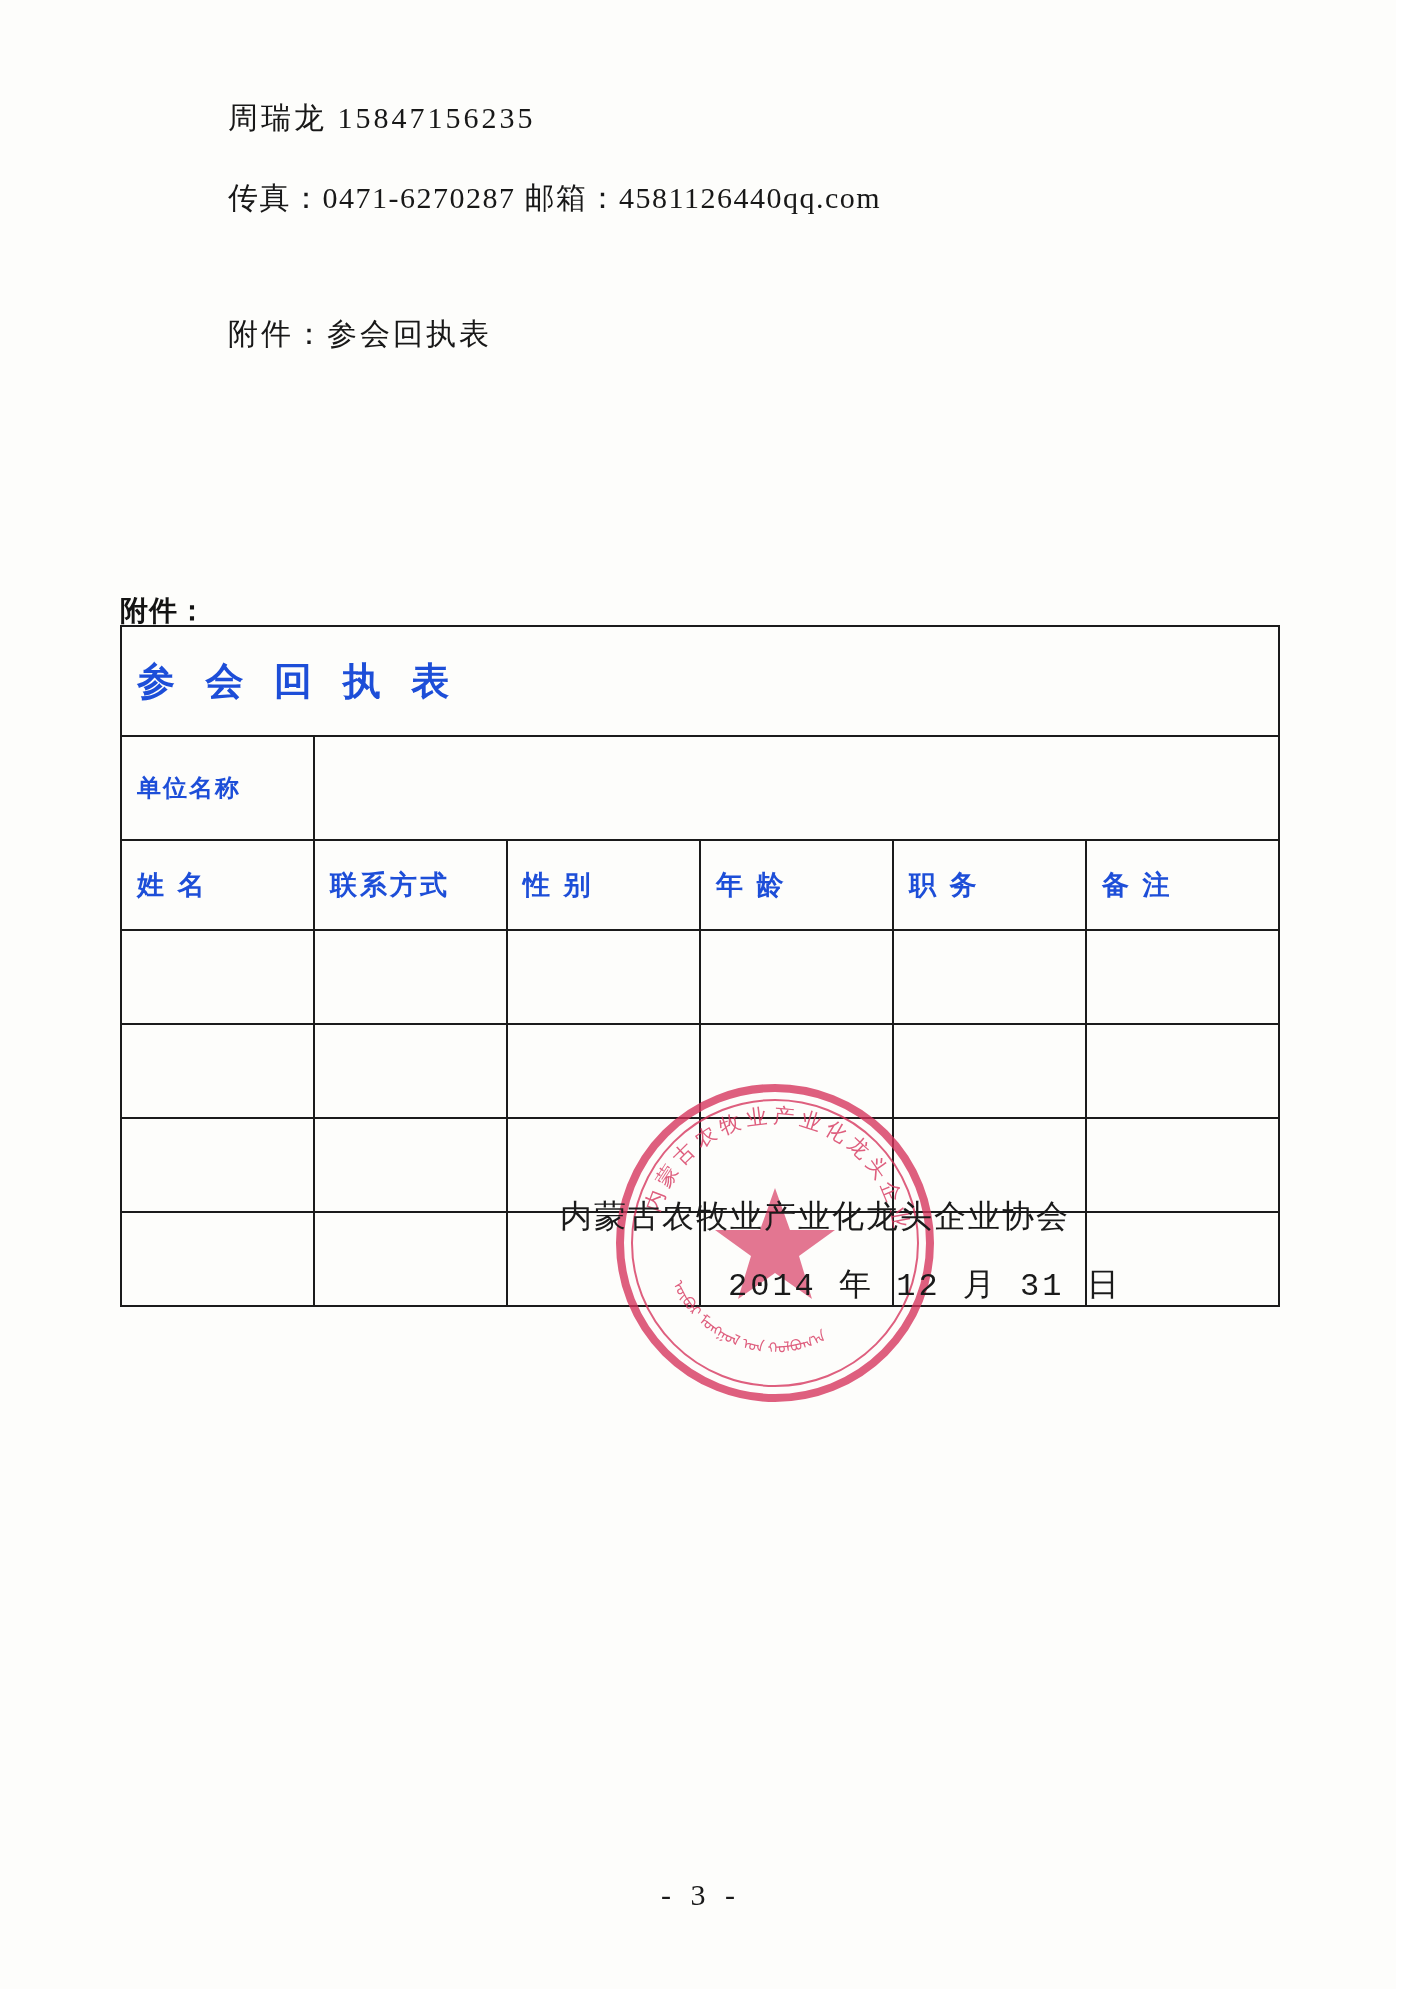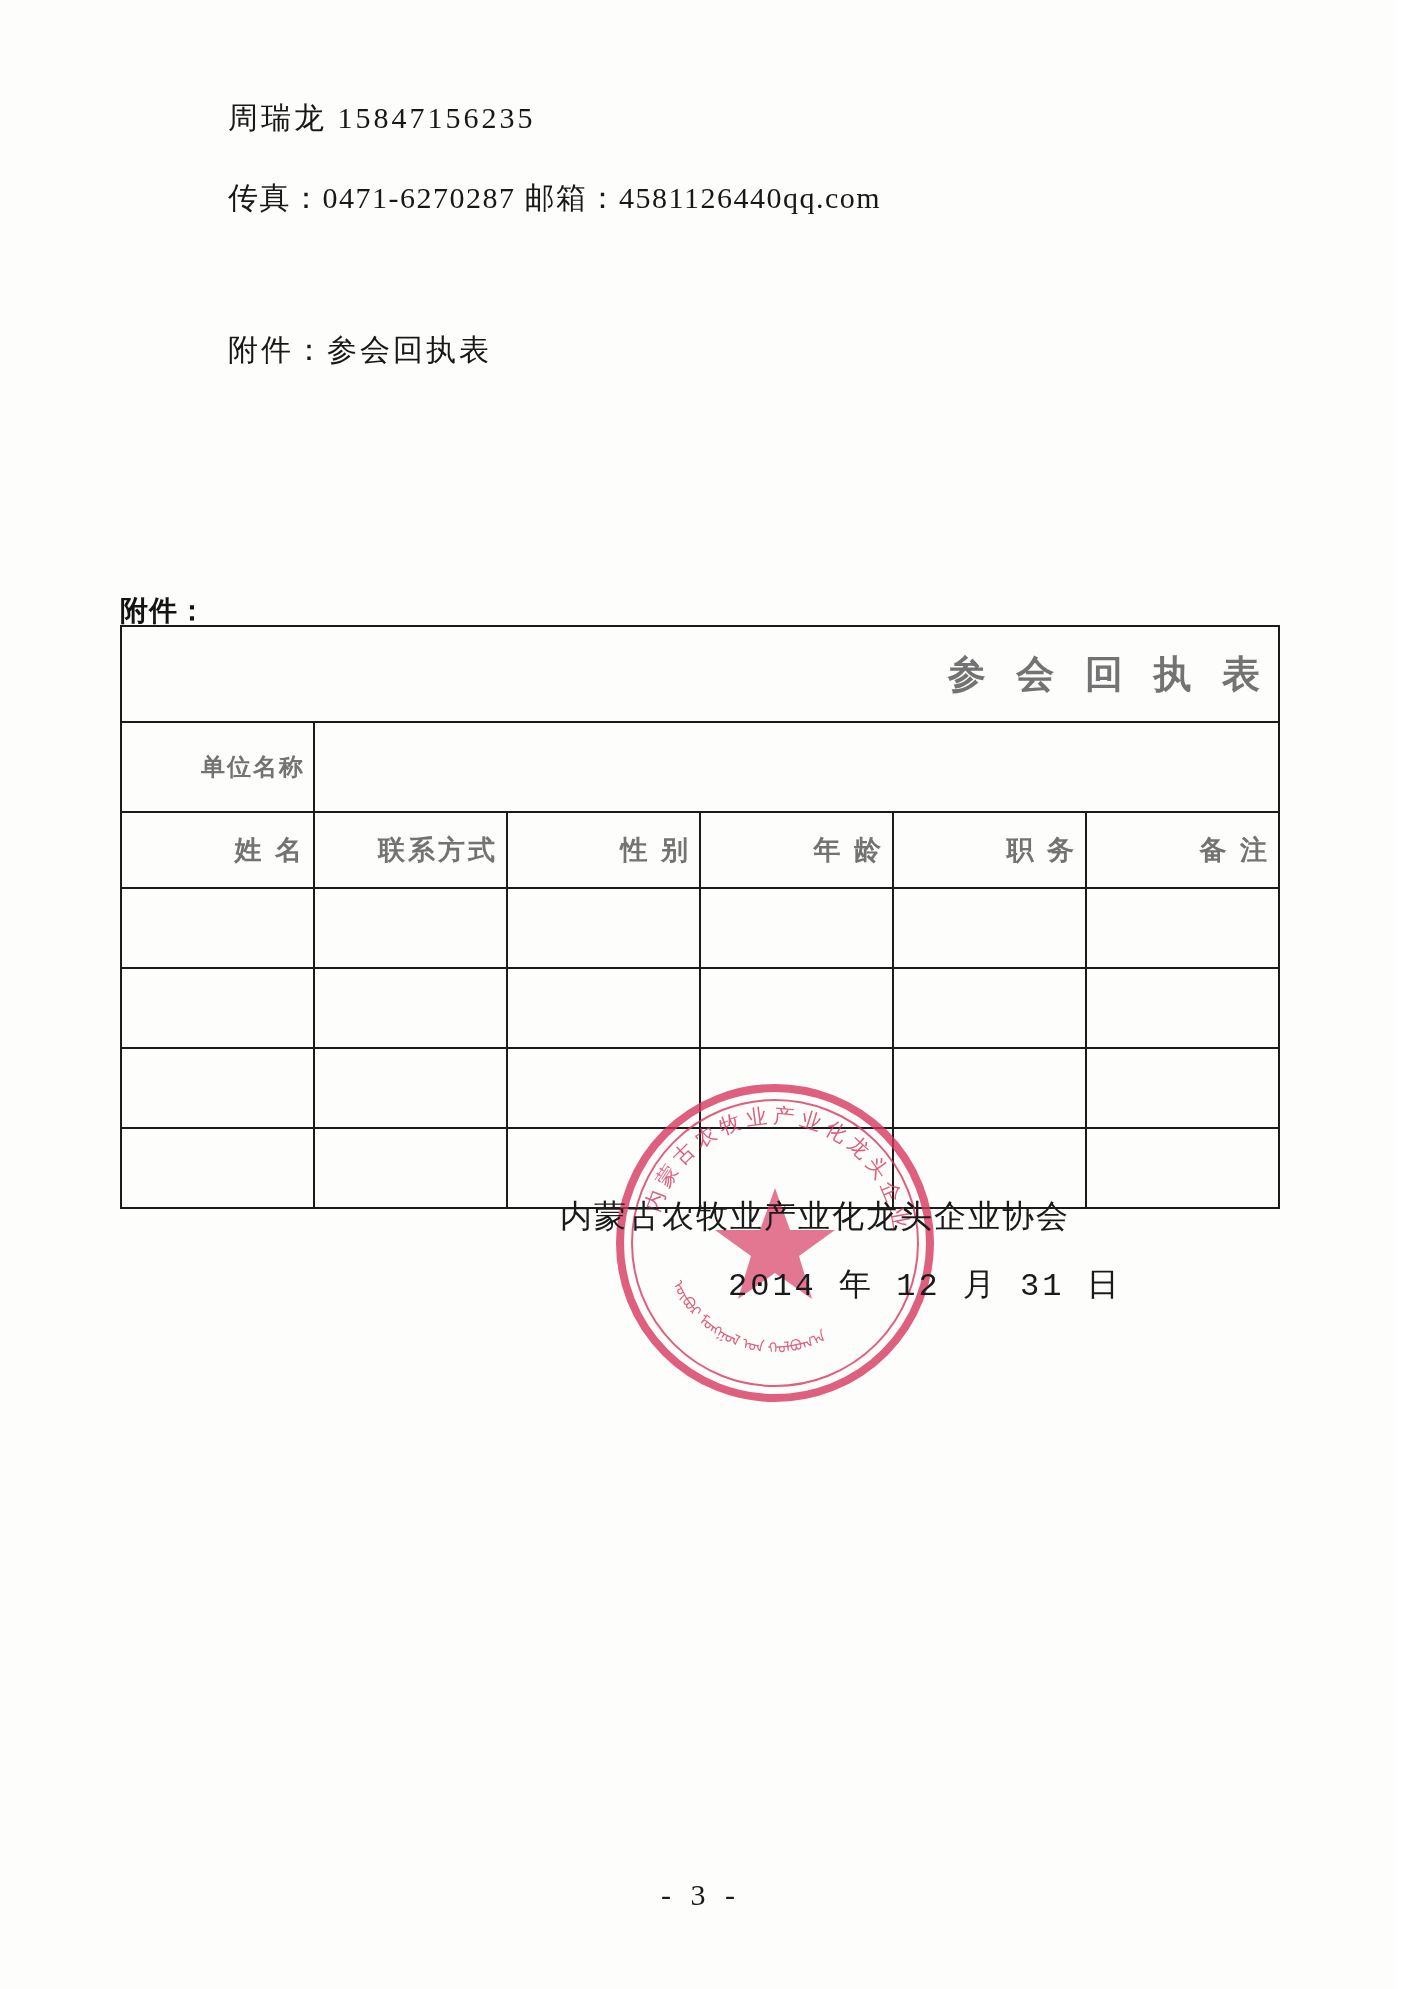--- a/index.html
+++ b/index.html
@@ -37,21 +37,21 @@
     top: 98px;
     letter-spacing: 3px;
   }
   .line-fax {
     left: 228px;
     top: 178px;
     letter-spacing: 1.5px;
   }
   .line-attach {
     left: 228px;
-    top: 330px;
+    top: 314px;
     letter-spacing: 3px;
   }
   .attach-label {
     position: absolute;
     left: 120px;
     top: 592px;
     font-family: "Liberation Sans", sans-serif;
     font-weight: bold;
     font-size: 28px;
     letter-spacing: 1px;
@@ -63,26 +63,26 @@
     top: 625px;
     width: 1160px;
   }
   table.receipt {
     border-collapse: collapse;
     width: 1160px;
     table-layout: fixed;
   }
   table.receipt td, table.receipt th {
     border: 2px solid #1b1b1b;
-    padding: 8px;
-    text-align: right;
+    padding: 15px;
+    text-align: left;
     vertical-align: middle;
     font-family: "Liberation Sans", sans-serif;
     font-weight: bold;
-    color: #737373;
+    color: #1d4ed8;
   }
   .title-cell {
     height: 78px;
     font-size: 38px;
     letter-spacing: 10px;
   }
   .unit-label-cell {
     height: 72px;
     width: 185px;
     font-size: 24px;

